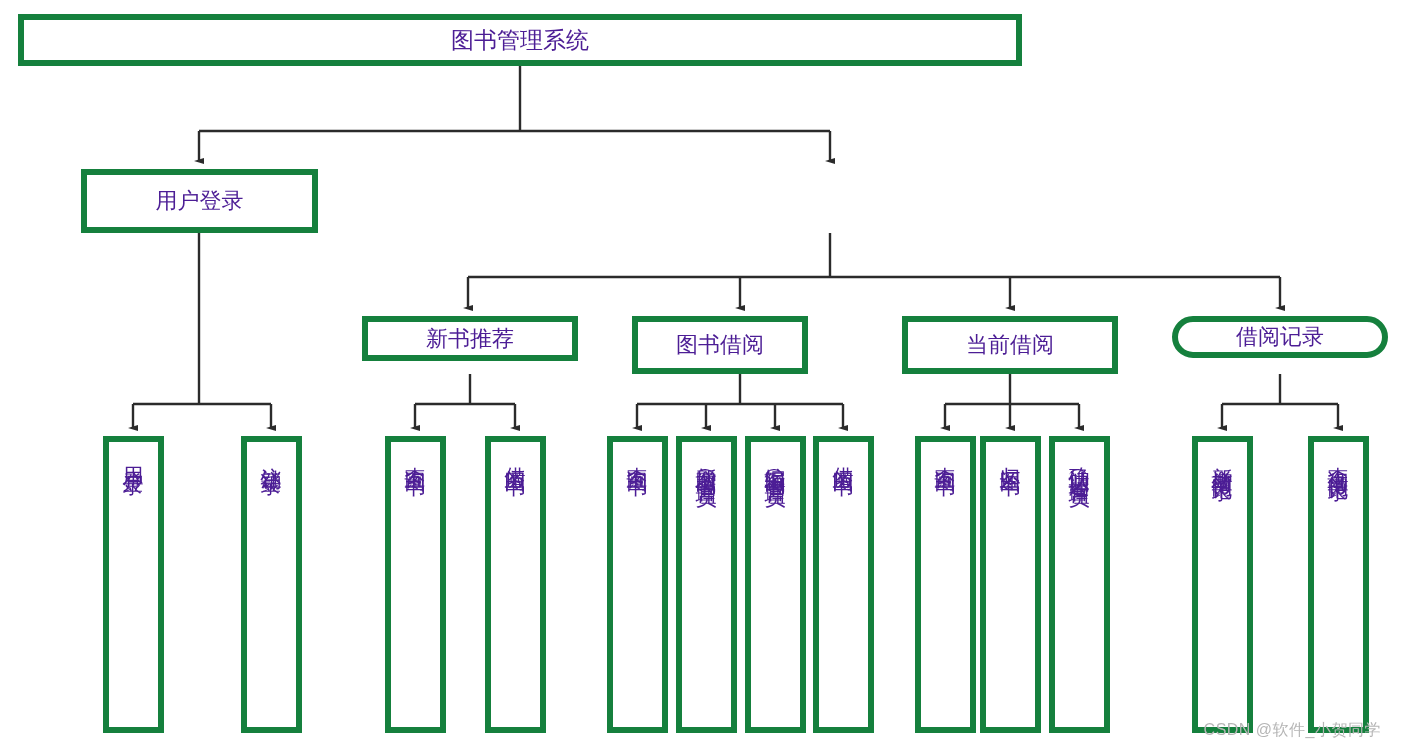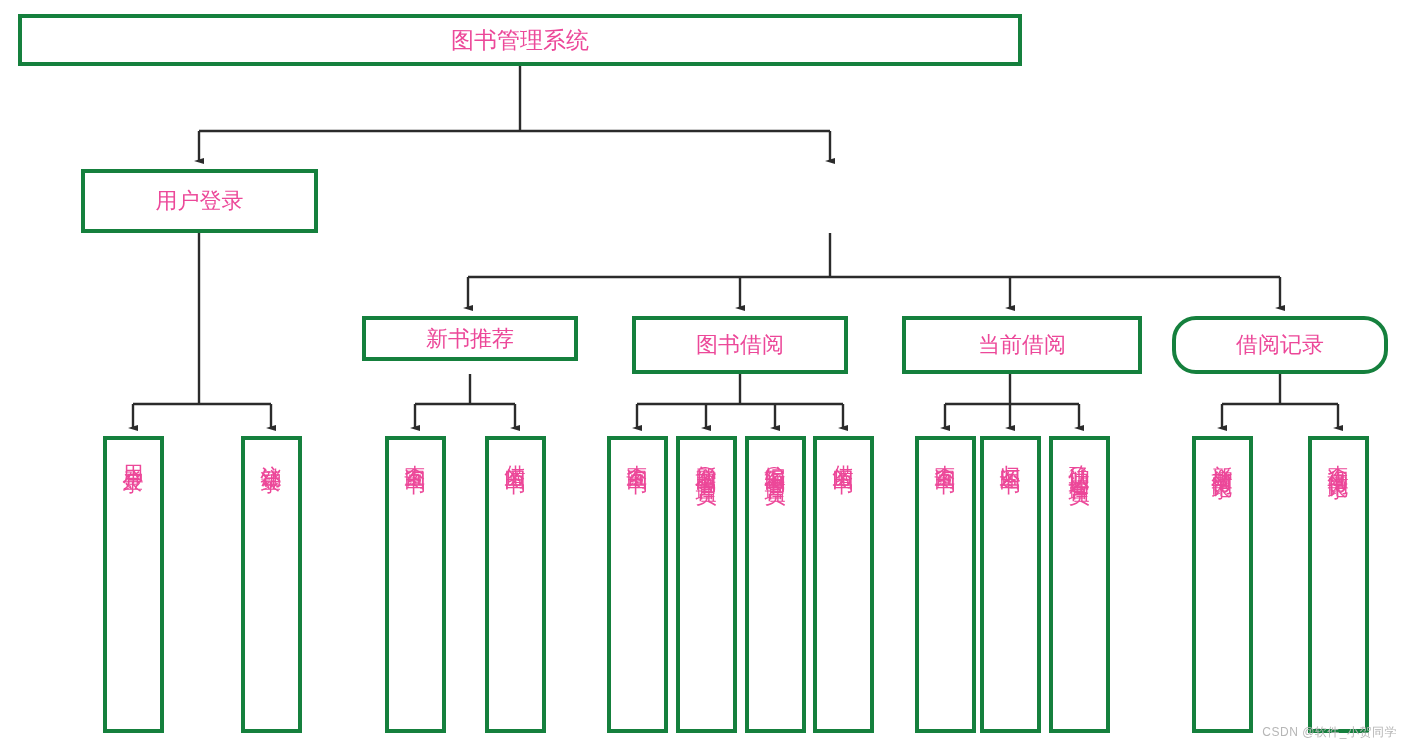--- a/index.html
+++ b/index.html
@@ -22,25 +22,25 @@
     left: 0;
     top: 0;
     width: 1405px;
     height: 747px;
     pointer-events: none;
   }
   .node {
     position: absolute;
     box-sizing: border-box;
     background: #ffffff;
-    border: 4px solid #15803d;
+    border: 6px solid #15803d;
     display: flex;
     align-items: center;
     justify-content: center;
-    color: #ec4899;
+    color: #4c1d95;
   }
   .node .label {
     display: block;
     text-align: center;
     line-height: 1.15;
     white-space: nowrap;
   }
   .node.horizontal .label {
     font-size: 22px;
   }
@@ -55,23 +55,23 @@
   .node.vertical .label {
     writing-mode: vertical-rl;
     text-orientation: upright;
     font-size: 21px;
     letter-spacing: 3px;
     line-height: 1;
     white-space: nowrap;
   }
   .watermark {
     position: absolute;
-    right: 8px;
+    right: 24px;
     bottom: 6px;
-    font-size: 12px;
+    font-size: 16px;
     color: #b6b6b6;
     letter-spacing: 0.5px;
     white-space: nowrap;
   }
 </style>
 </head>
 <body>
 
 <div id="canvas">
 
@@ -131,29 +131,29 @@
 
   <div class="node horizontal" style="left:81px; top:169px; width:237px; height:64px;">
     <span class="label">用户登录</span>
   </div>
 
 
   <div class="node horizontal" style="left:362px; top:316px; width:216px; height:45px;">
     <span class="label">新书推荐</span>
   </div>
 
-  <div class="node horizontal" style="left:632px; top:316px; width:216px; height:58px;">
+  <div class="node horizontal" style="left:632px; top:316px; width:176px; height:58px;">
     <span class="label">图书借阅</span>
   </div>
 
-  <div class="node horizontal" style="left:902px; top:316px; width:240px; height:58px;">
+  <div class="node horizontal" style="left:902px; top:316px; width:216px; height:58px;">
     <span class="label">当前借阅</span>
   </div>
 
-  <div class="node horizontal" style="left:1172px; top:316px; width:216px; height:58px;border-radius:24px;">
+  <div class="node horizontal" style="left:1172px; top:316px; width:216px; height:42px;border-radius:24px;">
     <span class="label">借阅记录</span>
   </div>
 
   <div class="node vertical" style="left:103px; top:436px; width:61px; height:297px;">
     <span class="label">用户登录</span>
   </div>
 
   <div class="node vertical" style="left:241px; top:436px; width:61px; height:297px;">
     <span class="label">注销登录</span>
   </div>

